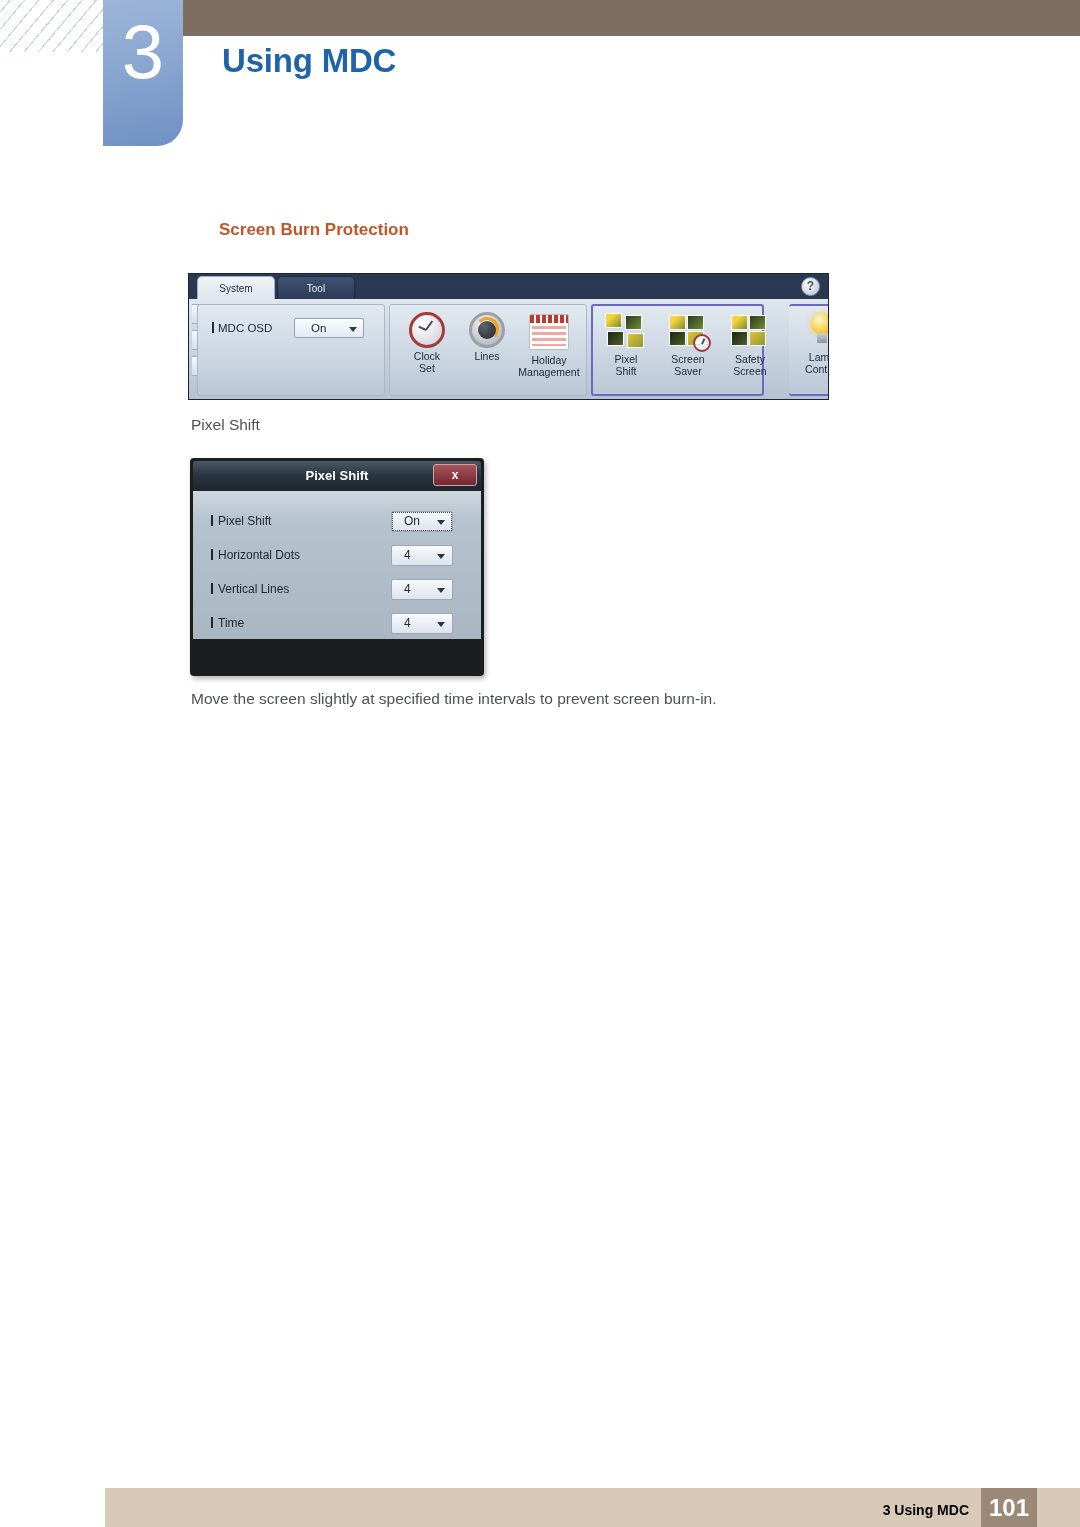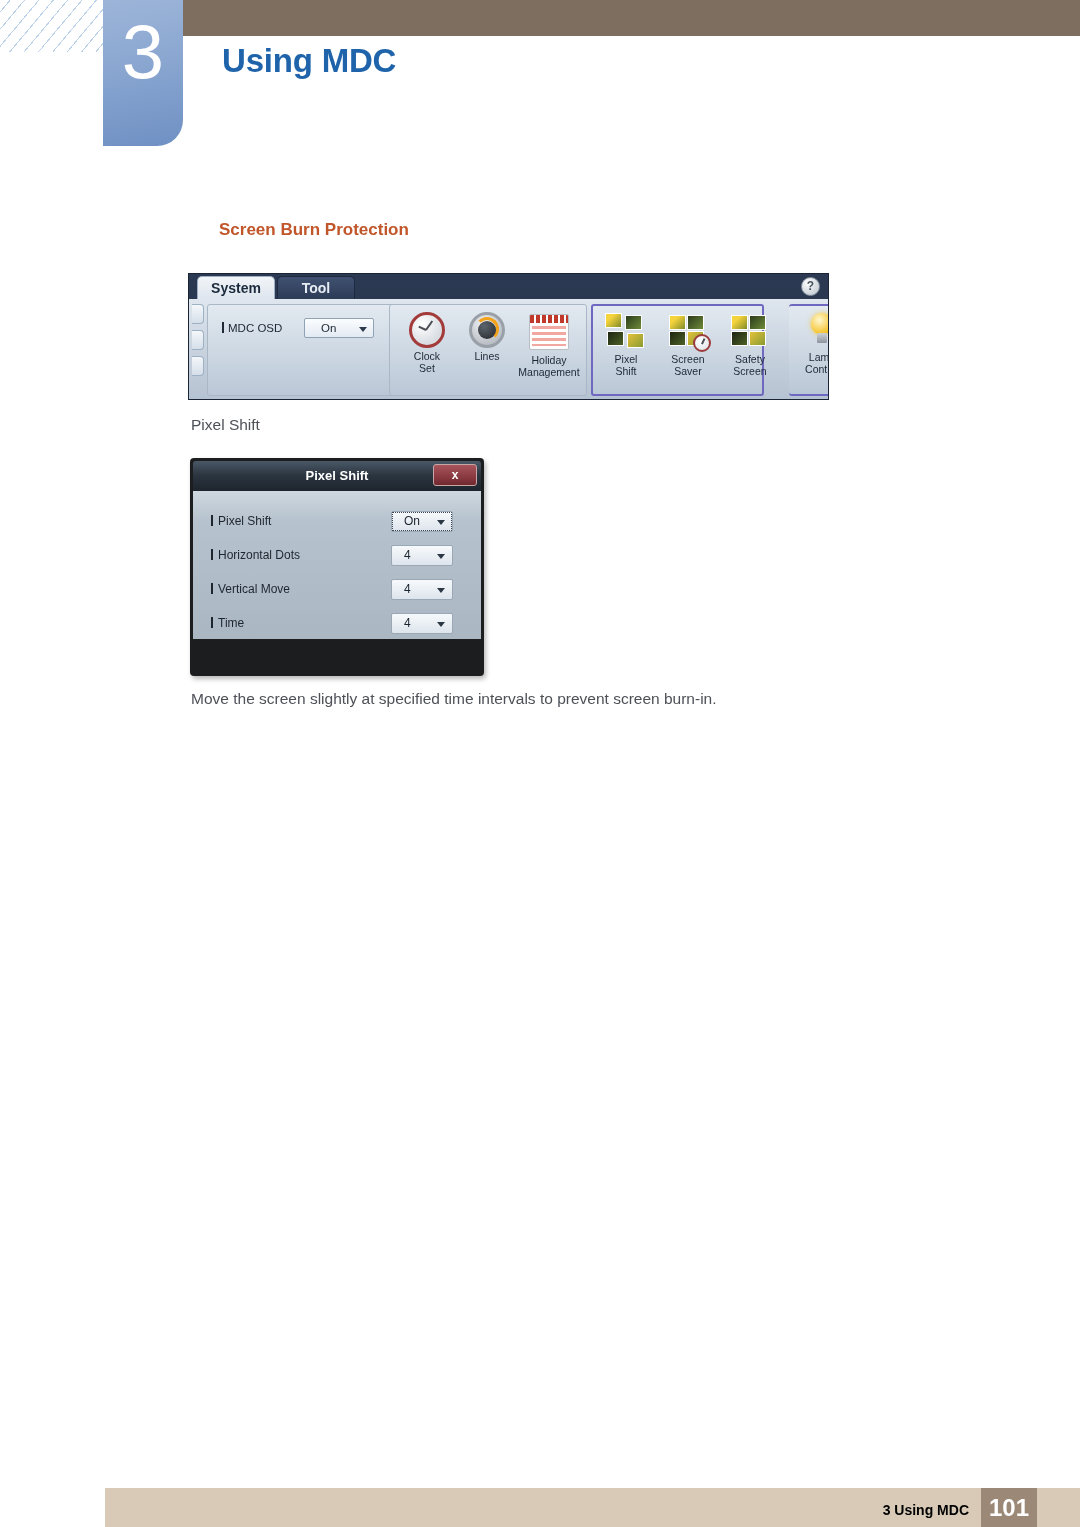--- a/index.html
+++ b/index.html
@@ -85,22 +85,22 @@
     position: absolute;
     left: 0; top: 0;
     width: 100%; height: 25px;
   }
   .mdc-tab {
     position: absolute;
     top: 2px;
     height: 23px;
     border-top-left-radius: 5px;
     border-top-right-radius: 5px;
-    font-size: 14px;
-    font-weight: bold;
+    font-size: 10px;
+    font-weight: normal;
     text-align: center;
     line-height: 23px;
     box-sizing: border-box;
   }
   .mdc-tab.active {
     left: 8px; width: 78px;
     background: linear-gradient(180deg, #f2f5f8 0%, #dde5ee 100%);
     color: #1b2a3d;
     border: 1px solid #9fb0c4;
     border-bottom: none;
@@ -135,21 +135,21 @@
   }
   .group-box {
     position: absolute;
     top: 5px;
     height: 92px;
     background: linear-gradient(180deg, #e2e9f0 0%, #cad5e1 60%, #bac7d6 100%);
     border: 1px solid #a9b7c7;
     border-radius: 3px;
     box-sizing: border-box;
   }
-  #grp-osd  { left: 18px;  width: 188px; }
+  #grp-osd  { left: 8px;  width: 188px; }
   #grp-mid  { left: 200px; width: 198px; }
   #grp-hl   { left: 402px; width: 173px; border: 2px solid #6f68c0; }
   #grp-lamp { left: 600px; width: 70px;  border: 2px solid #6f68c0; border-left: none; }
 
   .osd-label {
     position: absolute;
     left: 14px; top: 17px;
     font-size: 11.5px;
     color: #202a36;
     white-space: nowrap;
@@ -632,21 +632,21 @@
       </div>
     </div>
     <div class="dlg-row" style="top:52px">
       <div class="dlg-label"><span class="bar"></span><span>Horizontal Dots</span></div>
       <div class="dlg-select">
         <span>4</span>
         <span class="arrow"></span>
       </div>
     </div>
     <div class="dlg-row" style="top:86px">
-      <div class="dlg-label"><span class="bar"></span><span>Vertical Move</span></div>
+      <div class="dlg-label"><span class="bar"></span><span>Vertical Lines</span></div>
       <div class="dlg-select">
         <span>4</span>
         <span class="arrow"></span>
       </div>
     </div>
     <div class="dlg-row" style="top:120px">
       <div class="dlg-label"><span class="bar"></span><span>Time</span></div>
       <div class="dlg-select">
         <span>4</span>
         <span class="arrow"></span>

